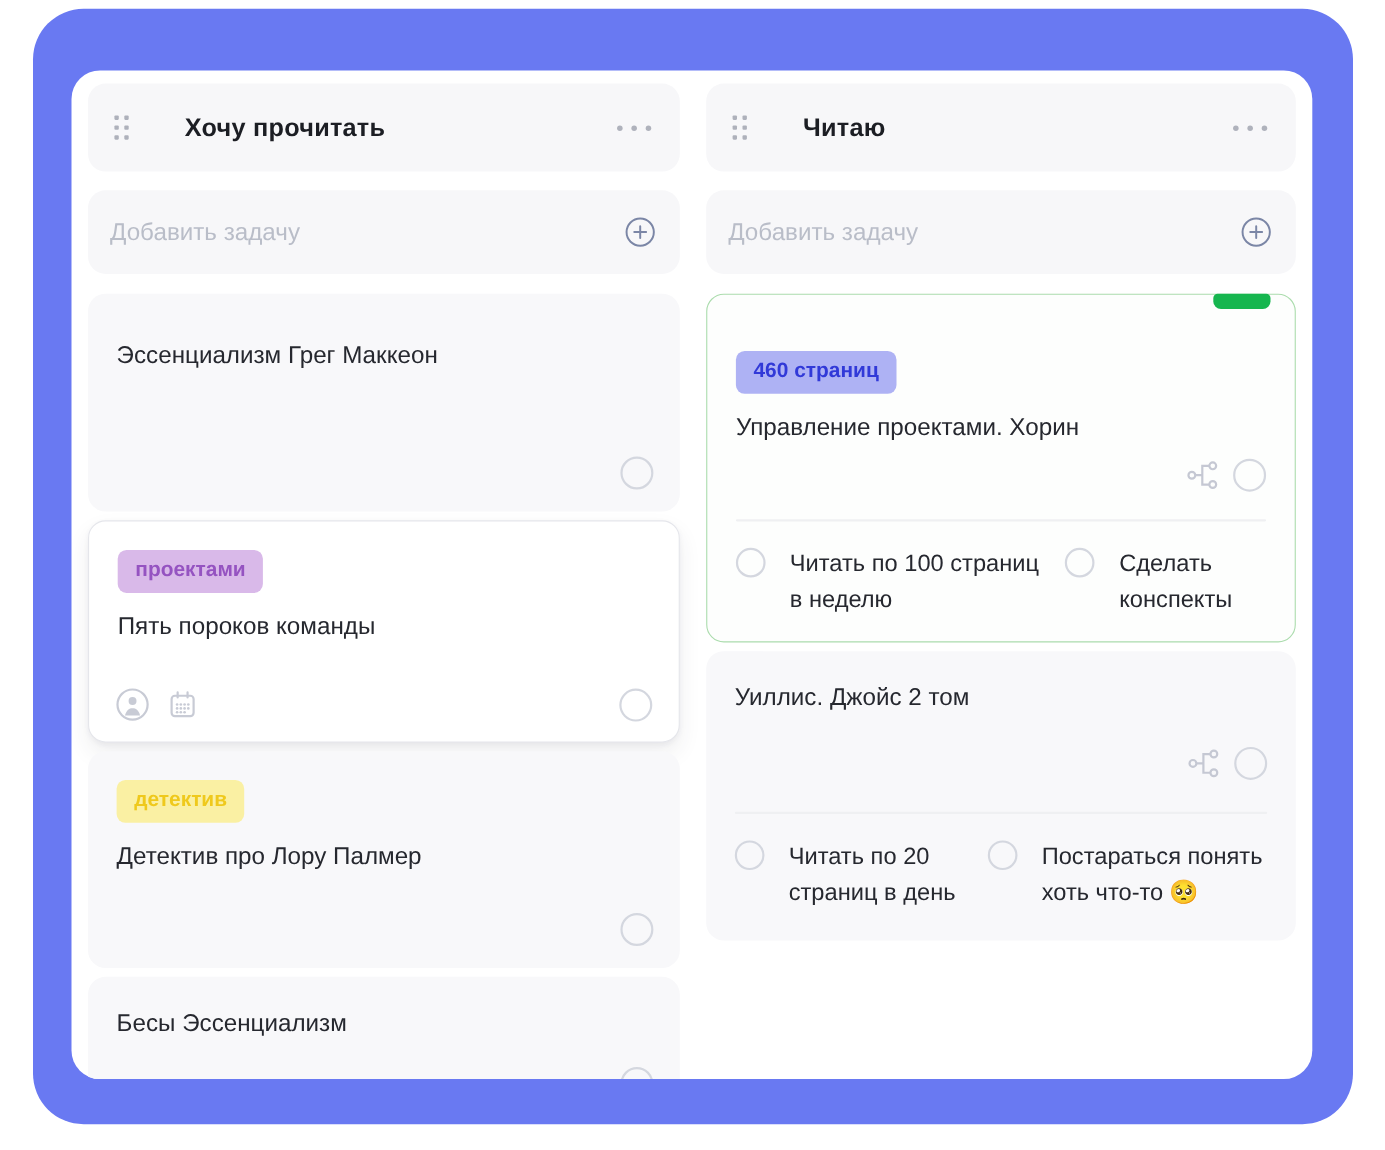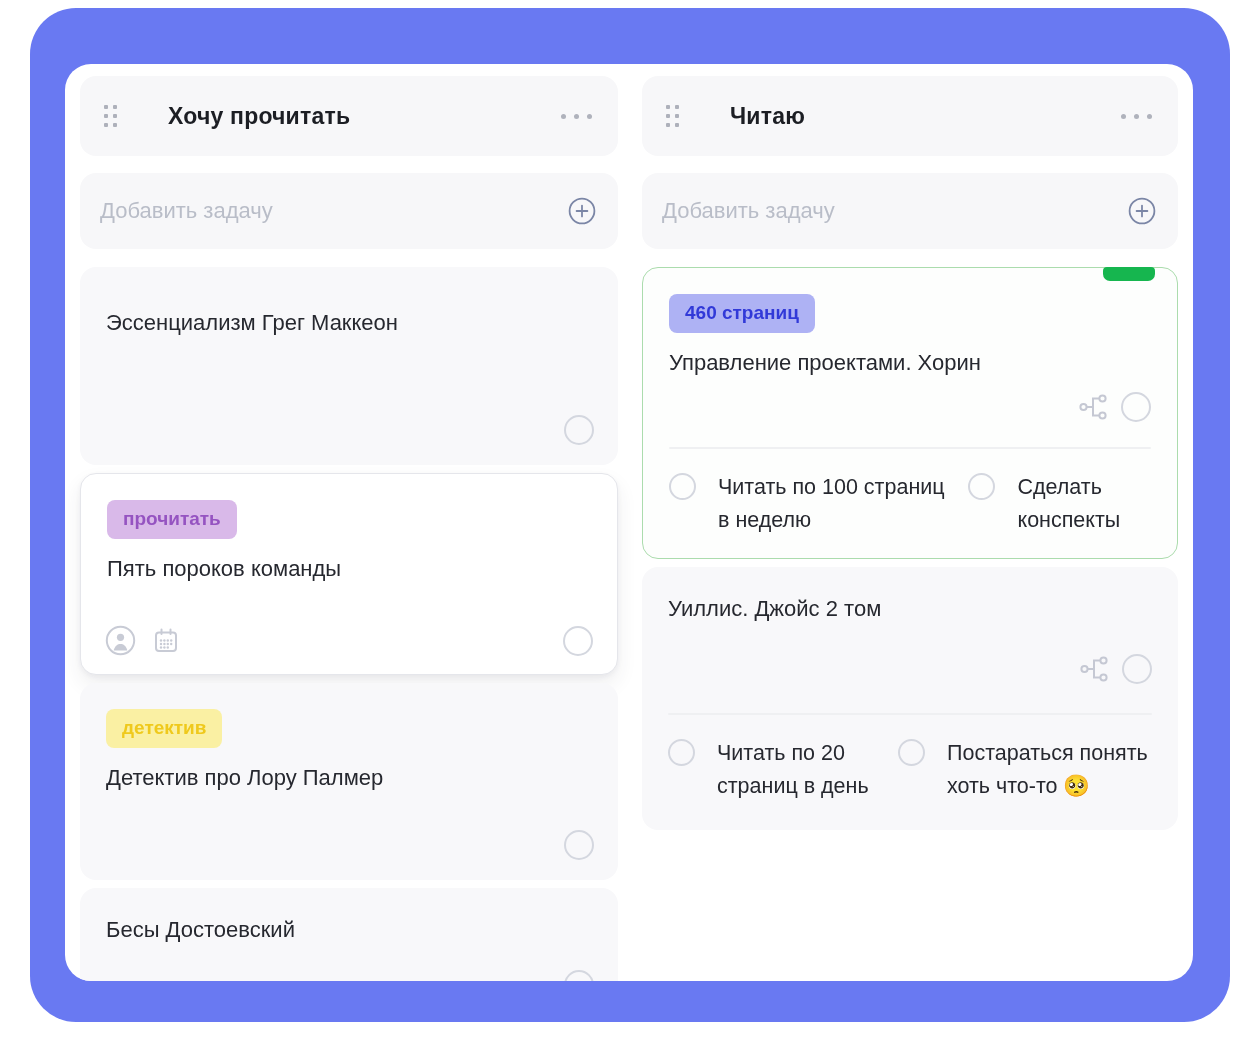--- a/index.html
+++ b/index.html
@@ -123,21 +123,21 @@
       </div>
 
       <div class="cards">
 
         <div class="card h198">
           <div class="card-title">Эссенциализм Грег Маккеон</div>
           <div class="checkbox cb-abs"></div>
         </div>
 
         <div class="card elevated h202">
-          <span class="tag" style="background: rgb(217, 185, 233); color: rgb(149, 83, 193);">прочитать</span>
+          <span class="tag" style="background: rgb(217, 185, 233); color: rgb(149, 83, 193);">проектами</span>
           <div class="card-title">Пять пороков команды</div>
           <div class="card-footer">
             <svg width="31" height="31" viewBox="0 0 31 31" fill="none">
               <circle cx="15.5" cy="15.5" r="13.7" stroke="currentColor" stroke-width="2"></circle>
               <circle cx="15.5" cy="12.3" r="3.6" fill="currentColor"></circle>
               <path d="M8.6 25.4 C10.1 20.6 12.5 18.9 15.5 18.9 C18.5 18.9 20.9 20.6 22.4 25.4 Z" fill="currentColor"></path>
             </svg>
             <svg width="28" height="28" viewBox="0 0 28 28" fill="none">
               <rect x="4" y="5.5" width="20" height="18.5" rx="3" stroke="currentColor" stroke-width="2"></rect>
               <path d="M9.5 2.5 V7 M18.5 2.5 V7" stroke="currentColor" stroke-width="2" stroke-linecap="round"></path>
@@ -158,21 +158,21 @@
           </div>
         </div>
 
         <div class="card h197">
           <span class="tag" style="background: rgb(250, 240, 163); color: rgb(239, 201, 28);">детектив</span>
           <div class="card-title">Детектив про Лору Палмер</div>
           <div class="checkbox cb-abs"></div>
         </div>
 
         <div class="card h132">
-          <div class="card-title no-tag">Бесы Достоевский</div>
+          <div class="card-title no-tag">Бесы Эссенциализм</div>
           <div class="checkbox cb-abs"></div>
         </div>
 
       </div>
     </div>
 
     <div class="column col-2">
       <div class="col-header">
         <span class="drag-handle">
             <i></i>
@@ -197,21 +197,21 @@
             <circle cx="14" cy="14" r="12.4" stroke="currentColor" stroke-width="1.8"></circle>
             <path d="M14 8.6 V19.4 M8.6 14 H19.4" stroke="currentColor" stroke-width="1.8" stroke-linecap="round"></path>
           </svg>
         </button>
       </div>
 
       <div class="cards">
 
         <div class="card highlight">
           <span class="progress-tab" style="background: rgb(22, 182, 79);"></span>
-          <span class="tag" style="background: rgb(174, 178, 244); color: rgb(49, 57, 216);">460 страниц</span>
+          <span class="tag" style="background: rgb(174, 178, 244); color: rgb(49, 57, 216); margin-top: 25px;">460 страниц</span>
           <div class="card-title">Управление проектами. Хорин</div>
           <div class="icon-row">
             <svg width="30" height="32" viewBox="0 0 30 32" fill="none">
               <circle cx="5.5" cy="16" r="3.1" stroke="currentColor" stroke-width="2"></circle>
               <circle cx="24.5" cy="7.5" r="3.1" stroke="currentColor" stroke-width="2"></circle>
               <circle cx="24.5" cy="24.5" r="3.1" stroke="currentColor" stroke-width="2"></circle>
               <path d="M8.6 16 H15 M15 16 V7.5 H21.4 M15 16 V24.5 H21.4" stroke="currentColor" stroke-width="2"></path>
             </svg>
             <div class="checkbox"></div>
           </div>

